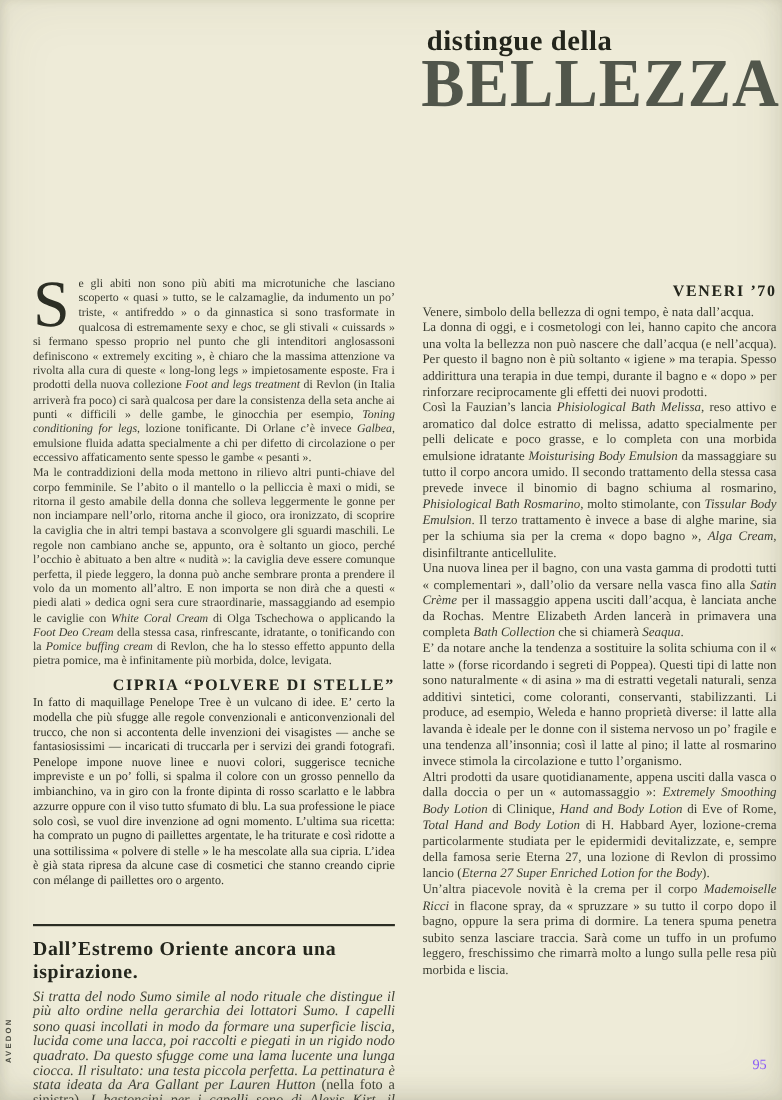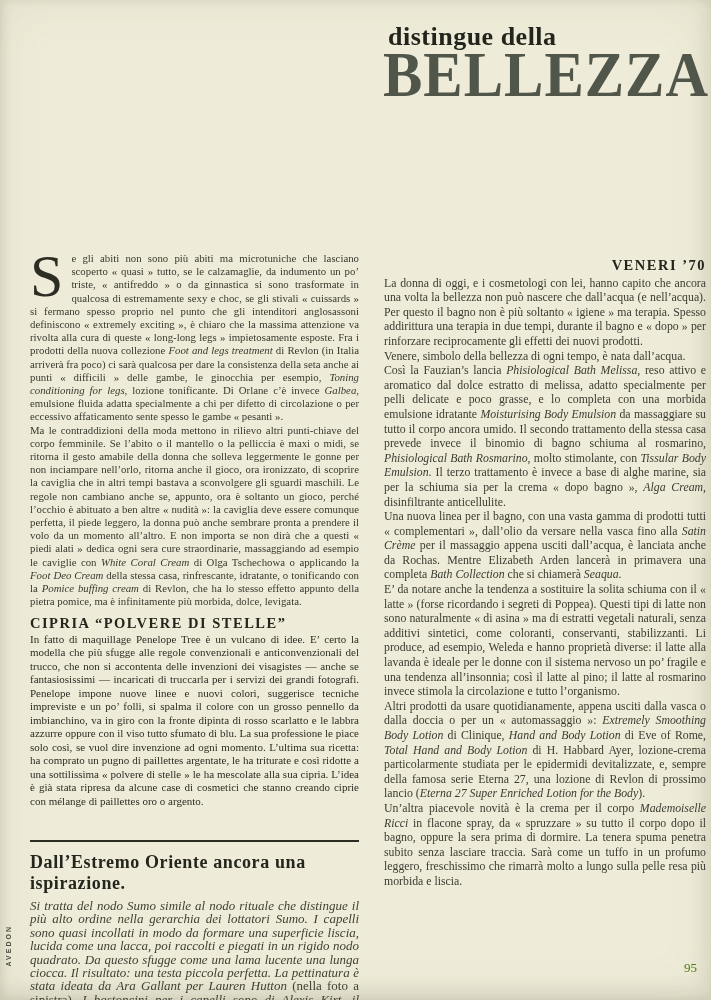--- a/index.html
+++ b/index.html
@@ -32,21 +32,21 @@
   #left-col p, #right-col p{margin:0;}
   .dropcap{
     float:left;
     font-size:60px;line-height:44px;
     padding:2px 8px 0 0;
     font-weight:normal;
     color:#2c2e24;
   }
   .sec-heading{
     font-weight:bold;font-size:14.5px;letter-spacing:1.5px;
-    color:#24261d;margin:9px 0 2px 0;text-align:left;
+    color:#24261d;margin:9px 0 2px 0;text-align:right;
   }
   .bold-par{font-weight:normal;font-size:11px;line-height:13.5px;color:#2c2e24;}
   
   #oriente{position:absolute;left:30px;top:840px;width:329px;}
   .rule{height:2px;background:#2b2d23;margin:0 0 10px 0;}
   .oriente-heading{
     font-weight:bold;font-size:18px;letter-spacing:0.6px;
     color:#24261d;margin:0 0 5px 0;
   }
   .caption{
@@ -54,21 +54,21 @@
     text-align:justify;color:#3e4034;margin:0;
   }
   
   .veneri-heading{
     font-weight:bold;font-size:14.5px;letter-spacing:1.5px;
     color:#24261d;margin:0 0 3px 0;text-align:right;
   }
   
   .page-number{
     position:absolute;left:684px;top:960px;
-    font-size:13px;color:#4d7c0f;
+    font-size:13px;color:#8b5cf6;
   }
   .photo-credit{
     position:absolute;left:5px;top:925px;
     writing-mode:vertical-rl;transform:rotate(180deg);
     font-family:"Liberation Sans", sans-serif;
     font-size:7px;letter-spacing:2px;color:#4a4c41;font-weight:bold;
   }
 </style>
 </head>
 <body>
@@ -86,22 +86,22 @@
   </div>
 
   <div id="oriente">
     <div class="rule"></div>
     <h3 class="oriente-heading">Dall’Estremo Oriente ancora una ispirazione.</h3>
     <p class="caption"><span style="font-style: italic;">Si tratta del nodo Sumo simile al nodo rituale che distingue il più alto ordine nella gerarchia dei lottatori Sumo. I capelli sono quasi incollati in modo da formare una superficie liscia, lucida come una lacca, poi raccolti e piegati in un rigido nodo quadrato. Da questo sfugge come una lama lucente una lunga ciocca. Il risultato: una testa piccola perfetta. La pettinatura è stata ideata da Ara Gallant per Lauren Hutton </span><span style="font-style: normal;">(nella foto a sinistra).</span><span style="font-style: italic;"> I bastoncini per i capelli sono di Alexis Kirt, il collare d’argento di Francis Whitney.</span></p>
   </div>
 
   <div class="col" id="right-col">
     <h2 class="veneri-heading">VENERI ’70</h2>
+    <p><span>Venere, simbolo della bellezza di ogni tempo, è nata dall’acqua.</span></p>
     <p><span>La donna di oggi, e i cosmetologi con lei, hanno capito che ancora una volta la bellezza non può nascere che dall’acqua (e nell’acqua). Per questo il bagno non è più soltanto « igiene » ma terapia. Spesso addirittura una terapia in due tempi, durante il bagno e « dopo » per rinforzare reciprocamente gli effetti dei nuovi prodotti.</span></p>
-    <p><span>Venere, simbolo della bellezza di ogni tempo, è nata dall’acqua.</span></p>
     <p><span>Così la Fauzian’s lancia </span><span style="font-style: italic;">Phisiological Bath Melissa</span><span>, reso attivo e aromatico dal dolce estratto di melissa, adatto specialmente per pelli delicate e poco grasse, e lo completa con una morbida emulsione idratante </span><span style="font-style: italic;">Moisturising Body Emulsion</span><span> da massaggiare su tutto il corpo ancora umido. Il secondo trattamento della stessa casa prevede invece il binomio di bagno schiuma al rosmarino, </span><span style="font-style: italic;">Phisiological Bath Rosmarino</span><span>, molto stimolante, con </span><span style="font-style: italic;">Tissular Body Emulsion</span><span>. Il terzo trattamento è invece a base di alghe marine, sia per la schiuma sia per la crema « dopo bagno », </span><span style="font-style: italic;">Alga Cream</span><span>, disinfiltrante anticellulite.</span></p>
     <p><span>Una nuova linea per il bagno, con una vasta gamma di prodotti tutti « complementari », dall’olio da versare nella vasca fino alla </span><span style="font-style: italic;">Satin Crème</span><span> per il massaggio appena usciti dall’acqua, è lanciata anche da Rochas. Mentre Elizabeth Arden lancerà in primavera una completa </span><span style="font-style: italic;">Bath Collection</span><span> che si chiamerà </span><span style="font-style: italic;">Seaqua</span><span>.</span></p>
     <p><span>E’ da notare anche la tendenza a sostituire la solita schiuma con il « latte » (forse ricordando i segreti di Poppea). Questi tipi di latte non sono naturalmente « di asina » ma di estratti vegetali naturali, senza additivi sintetici, come coloranti, conservanti, stabilizzanti. Li produce, ad esempio, Weleda e hanno proprietà diverse: il latte alla lavanda è ideale per le donne con il sistema nervoso un po’ fragile e una tendenza all’insonnia; così il latte al pino; il latte al rosmarino invece stimola la circolazione e tutto l’organismo.</span></p>
     <p><span>Altri prodotti da usare quotidianamente, appena usciti dalla vasca o dalla doccia o per un « automassaggio »: </span><span style="font-style: italic;">Extremely Smoothing Body Lotion</span><span> di Clinique, </span><span style="font-style: italic;">Hand and Body Lotion</span><span> di Eve of Rome, </span><span style="font-style: italic;">Total Hand and Body Lotion</span><span> di H. Habbard Ayer, lozione-crema particolarmente studiata per le epidermidi devitalizzate, e, sempre della famosa serie Eterna 27, una lozione di Revlon di prossimo lancio (</span><span style="font-style: italic;">Eterna 27 Super Enriched Lotion for the Body</span><span>).</span></p>
     <p><span>Un’altra piacevole novità è la crema per il corpo </span><span style="font-style: italic;">Mademoiselle Ricci</span><span> in flacone spray, da « spruzzare » su tutto il corpo dopo il bagno, oppure la sera prima di dormire. La tenera spuma penetra subito senza lasciare traccia. Sarà come un tuffo in un profumo leggero, freschissimo che rimarrà molto a lungo sulla pelle resa più morbida e liscia.</span></p>
   </div>
 
   <div class="page-number">95</div>
   <div class="photo-credit">AVEDON</div>
 

